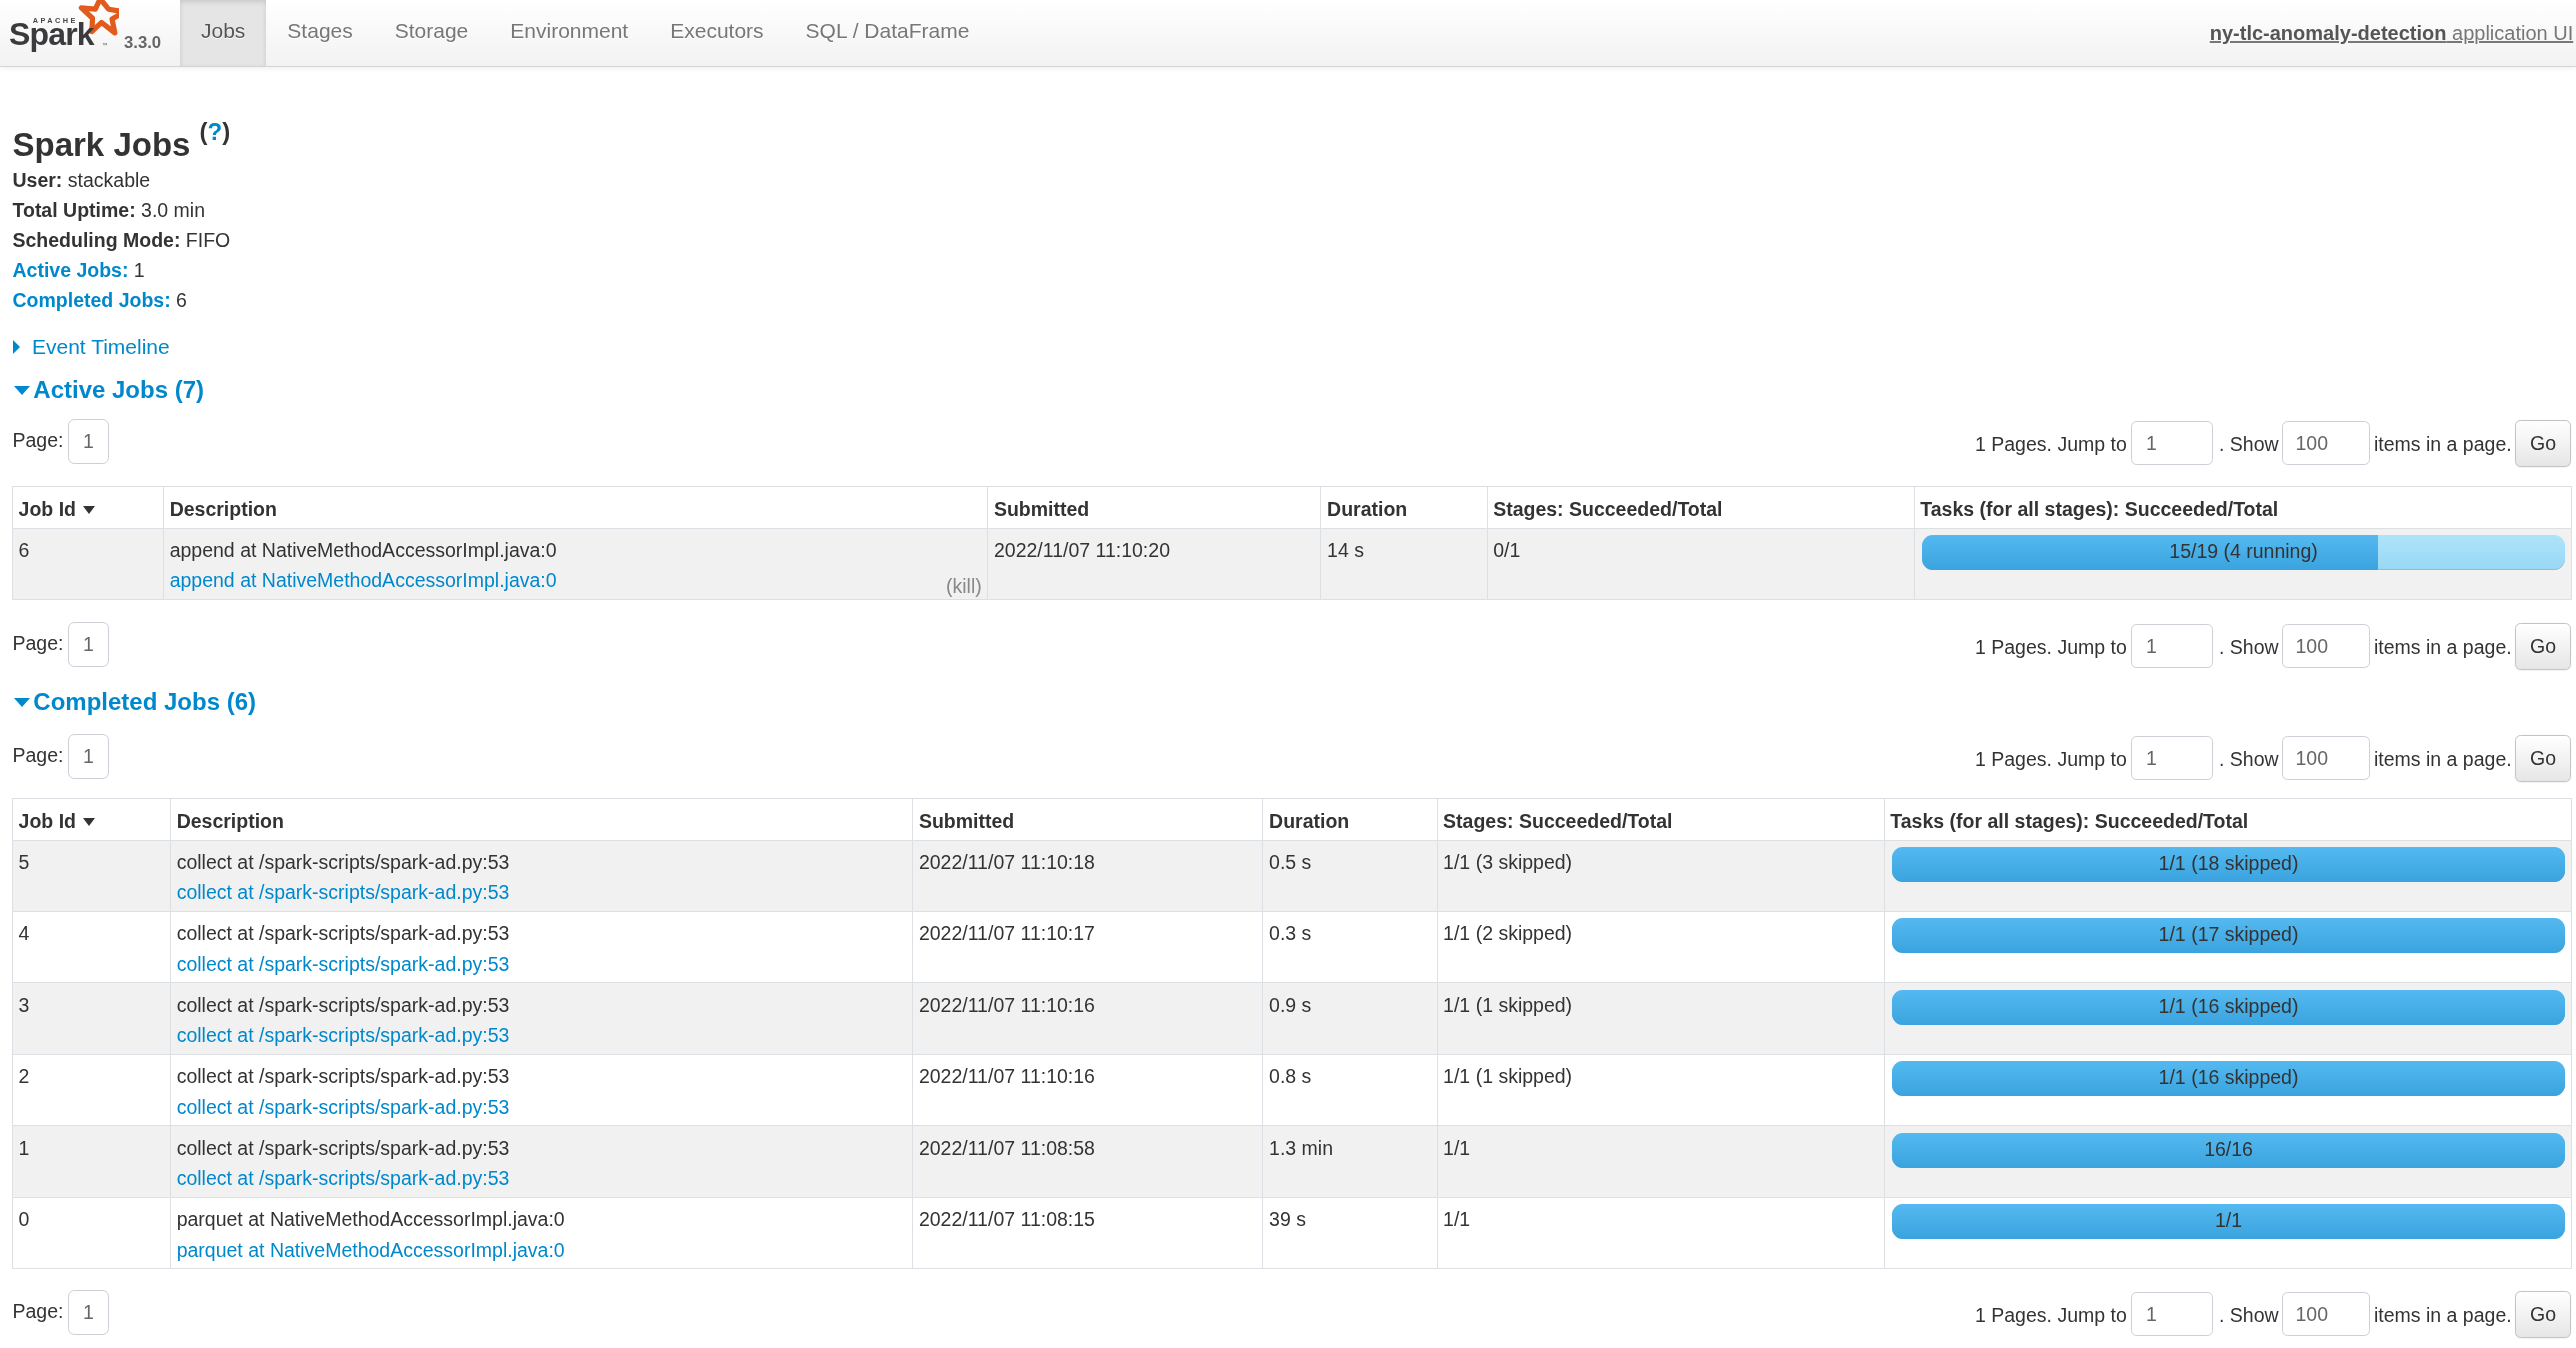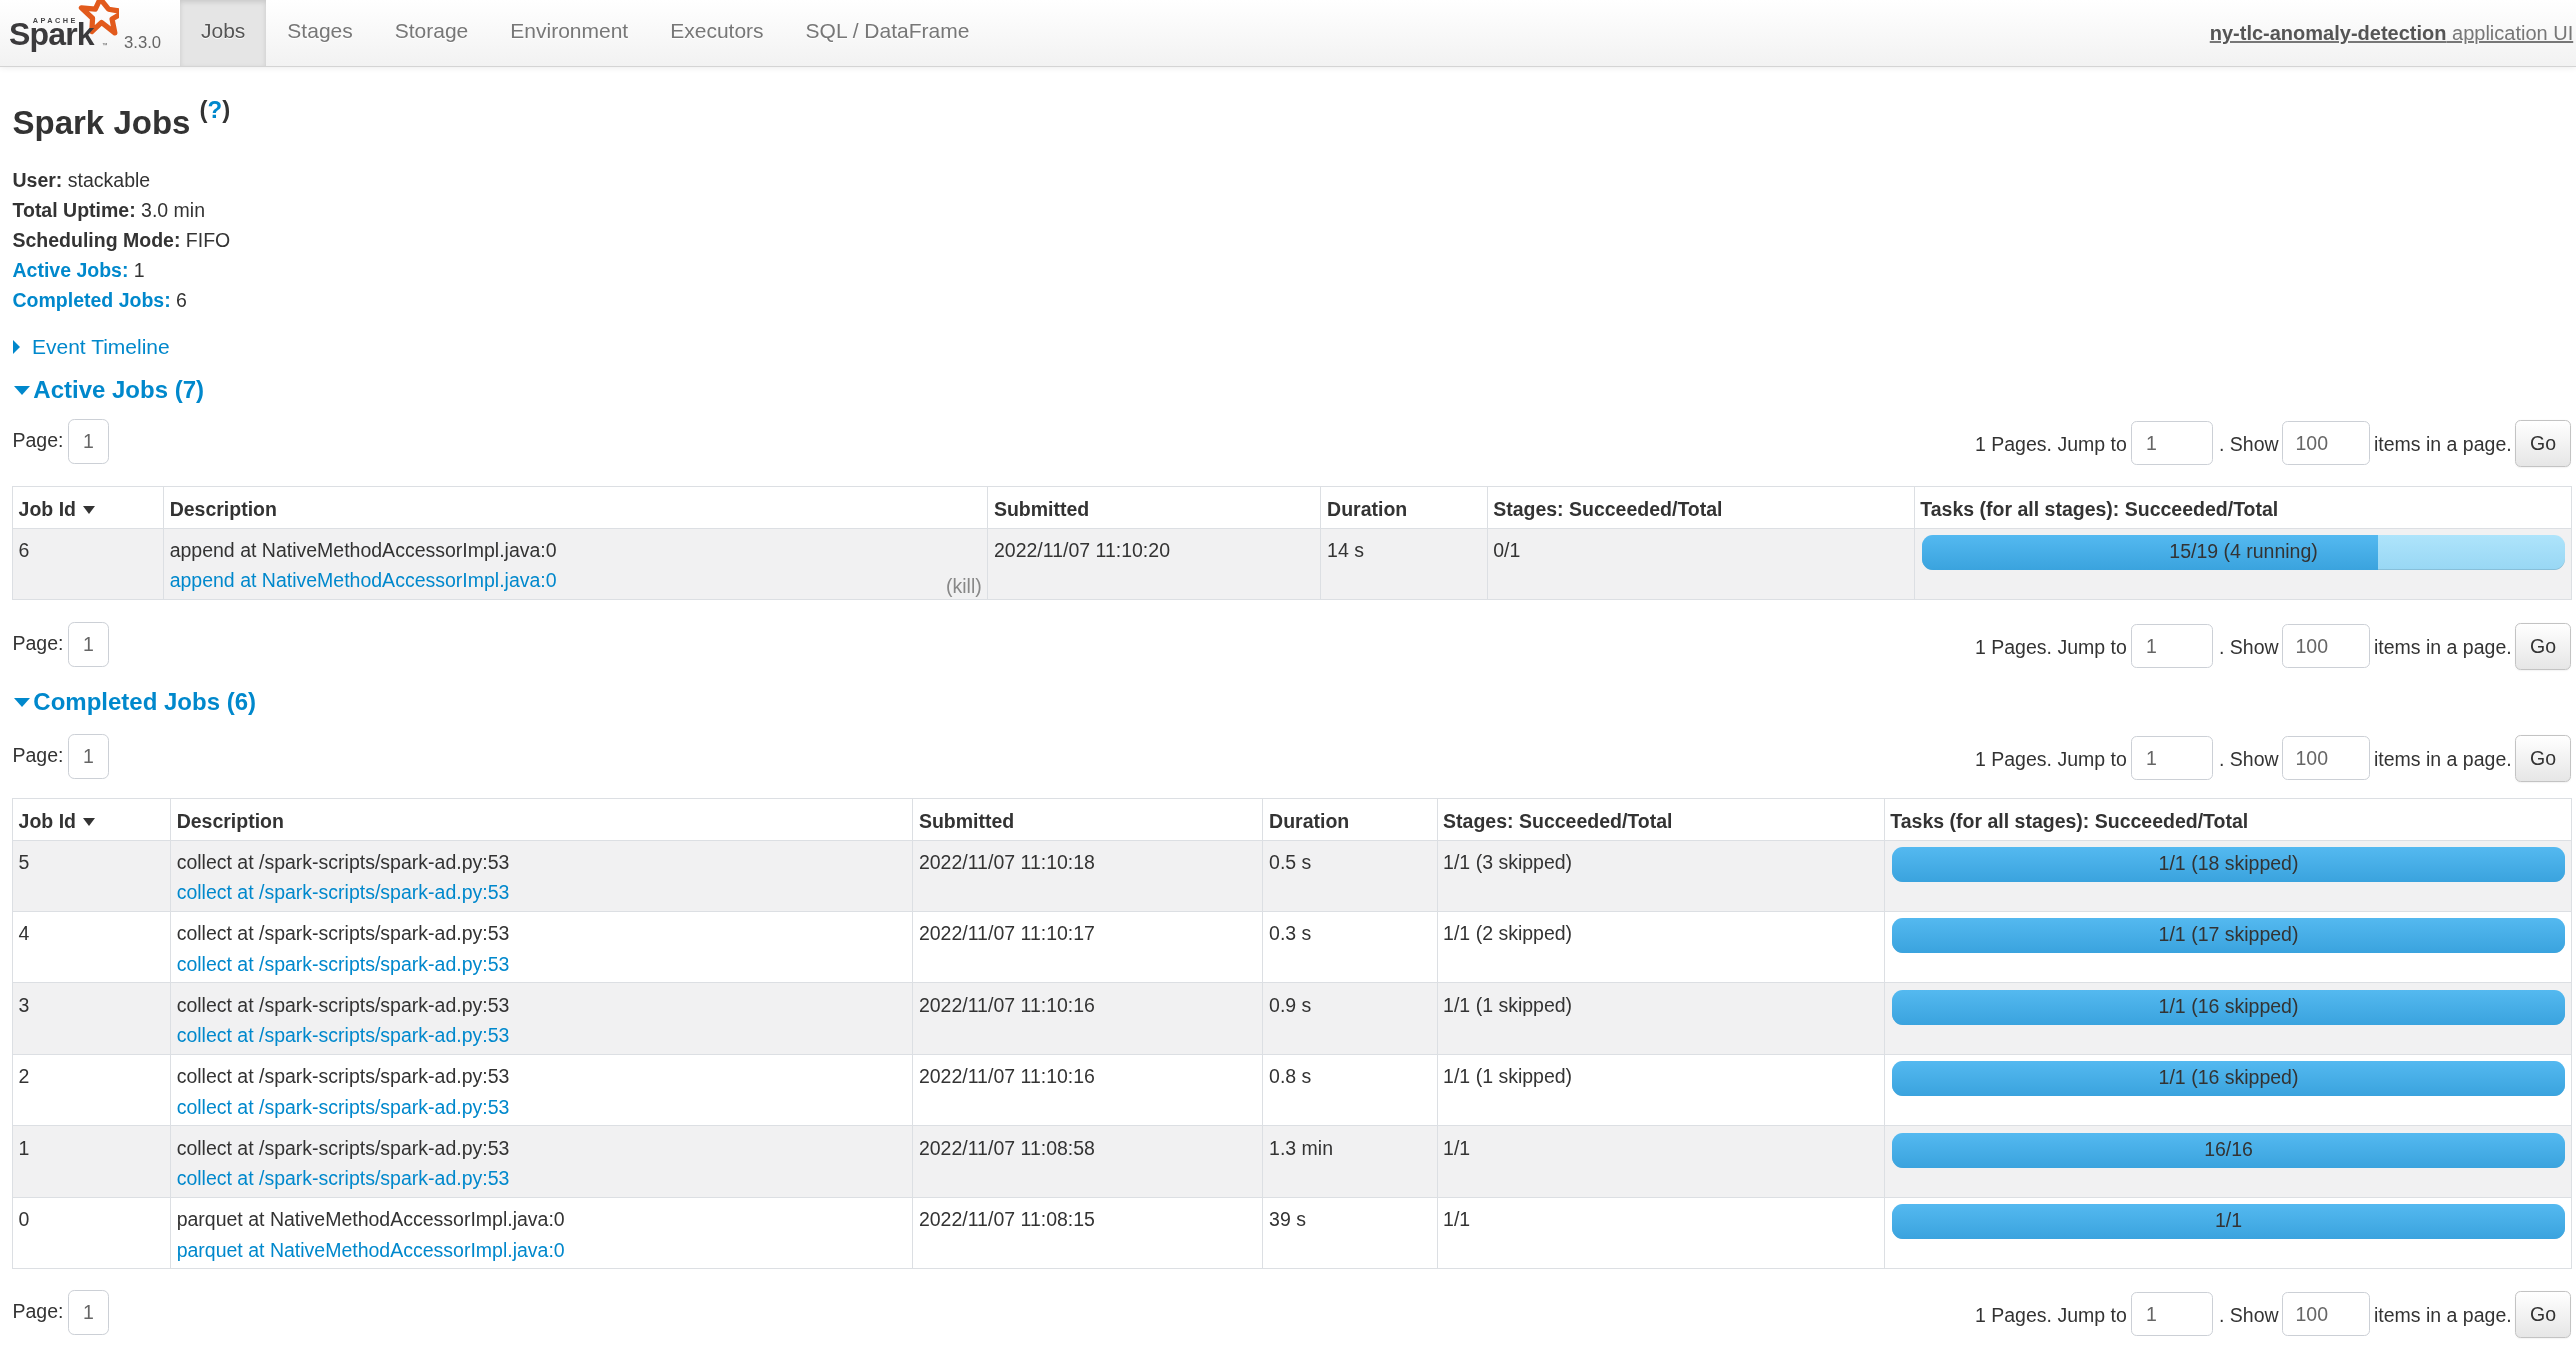--- a/index.html
+++ b/index.html
@@ -25,26 +25,26 @@
 #navlinks { position:absolute; left:180px; top:0; height:66px;text-align:center; }
 #navlinks a {
   display:block; float:left; height:66px; line-height:61px;
   padding:0 21px; font-size:21px; color:#777; text-decoration:none;
   text-shadow: 0 0.7px 0 #fff;
 }
 #navlinks a.active {
   color:#555; background:#e5e5e5;
   box-shadow: inset 0 2.1px 5.6px rgba(0,0,0,0.125);
 }
-#version { position:absolute; left:124px; top:35px; font-size:16.7px; font-weight:normal; color:#666; line-height:16.7px; }
+#version { position:absolute; left:124px; top:35px; font-size:16.7px; font-weight:bold; color:#666; line-height:16.7px; }
 #apptitle { position:absolute; right:2.8px; top:0; height:66px; line-height:66px; font-size:20px; color:#777;text-decoration:underline; }
 #apptitle b { color:#555; }
 
 
-#title { position:absolute; left:12.5px; top:104px; font-size:33px; font-weight:bold; line-height:38px; color:#333; white-space:nowrap; }
+#title { position:absolute; left:12.5px; top:126px; font-size:33px; font-weight:bold; line-height:38px; color:#333; white-space:nowrap; }
 #title .sup { position:relative; top:-16px; font-size:24px; }
 #title .sup a { color:#0088cc; text-decoration:none; font-weight:bold; }
 
 #summary { position:absolute; left:12.5px; top:165px; font-size:19.5px; line-height:30px; }
 #summary .lnk { color:#0088cc; }
 
 #evt { position:absolute; left:12.5px; top:332px; font-size:21px; line-height:30px; }
 #evt .arr { display:inline-block; width:0; height:0; border-left:7.7px solid #0088cc; border-top:7.7px solid transparent; border-bottom:7.7px solid transparent; margin-right:12.5px; }
 #evt a { color:#0088cc; text-decoration:none; }
 

